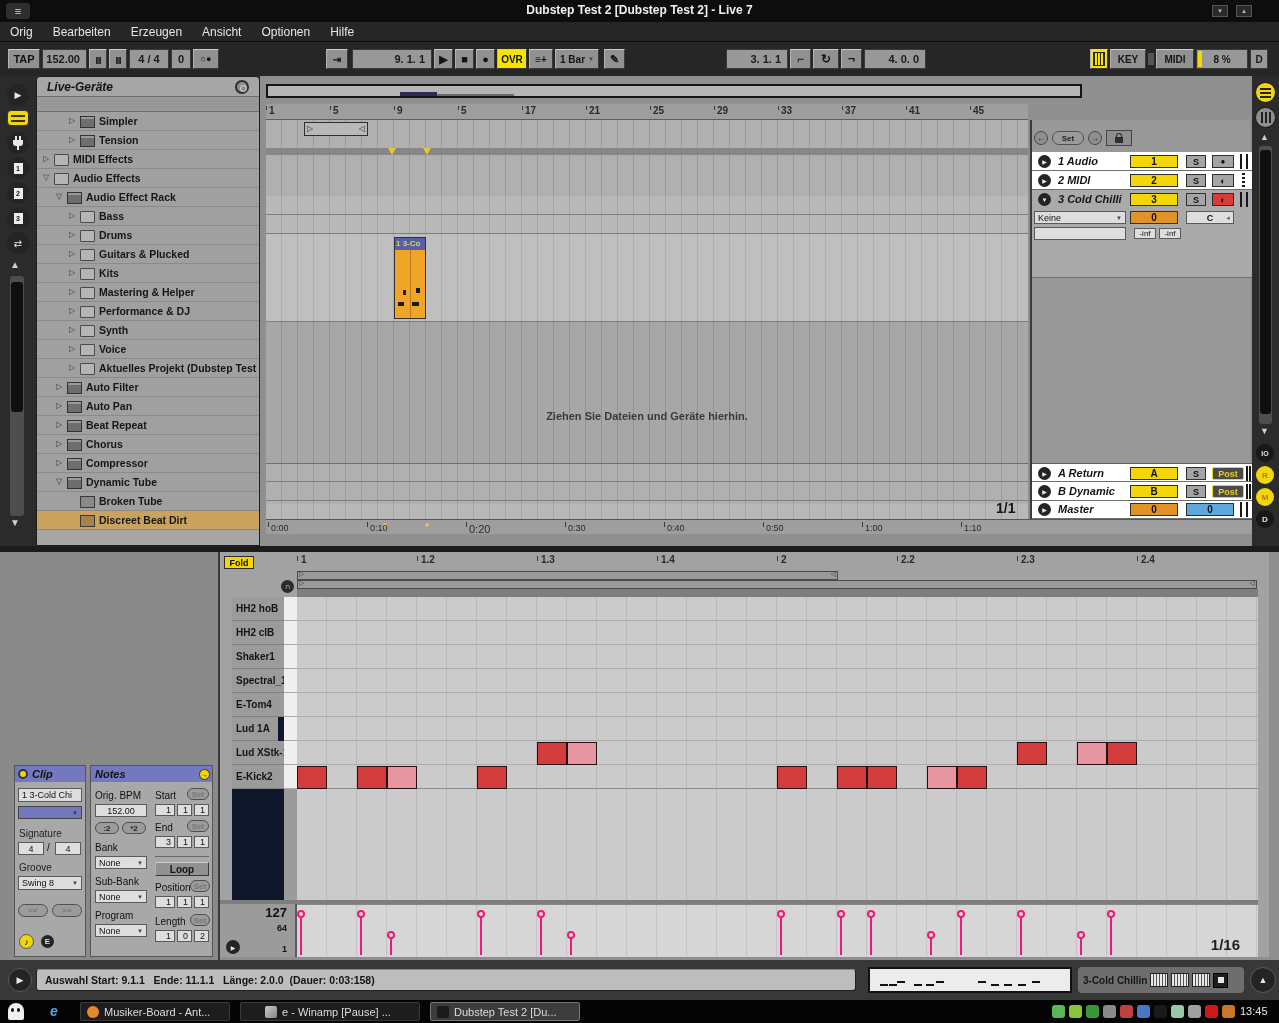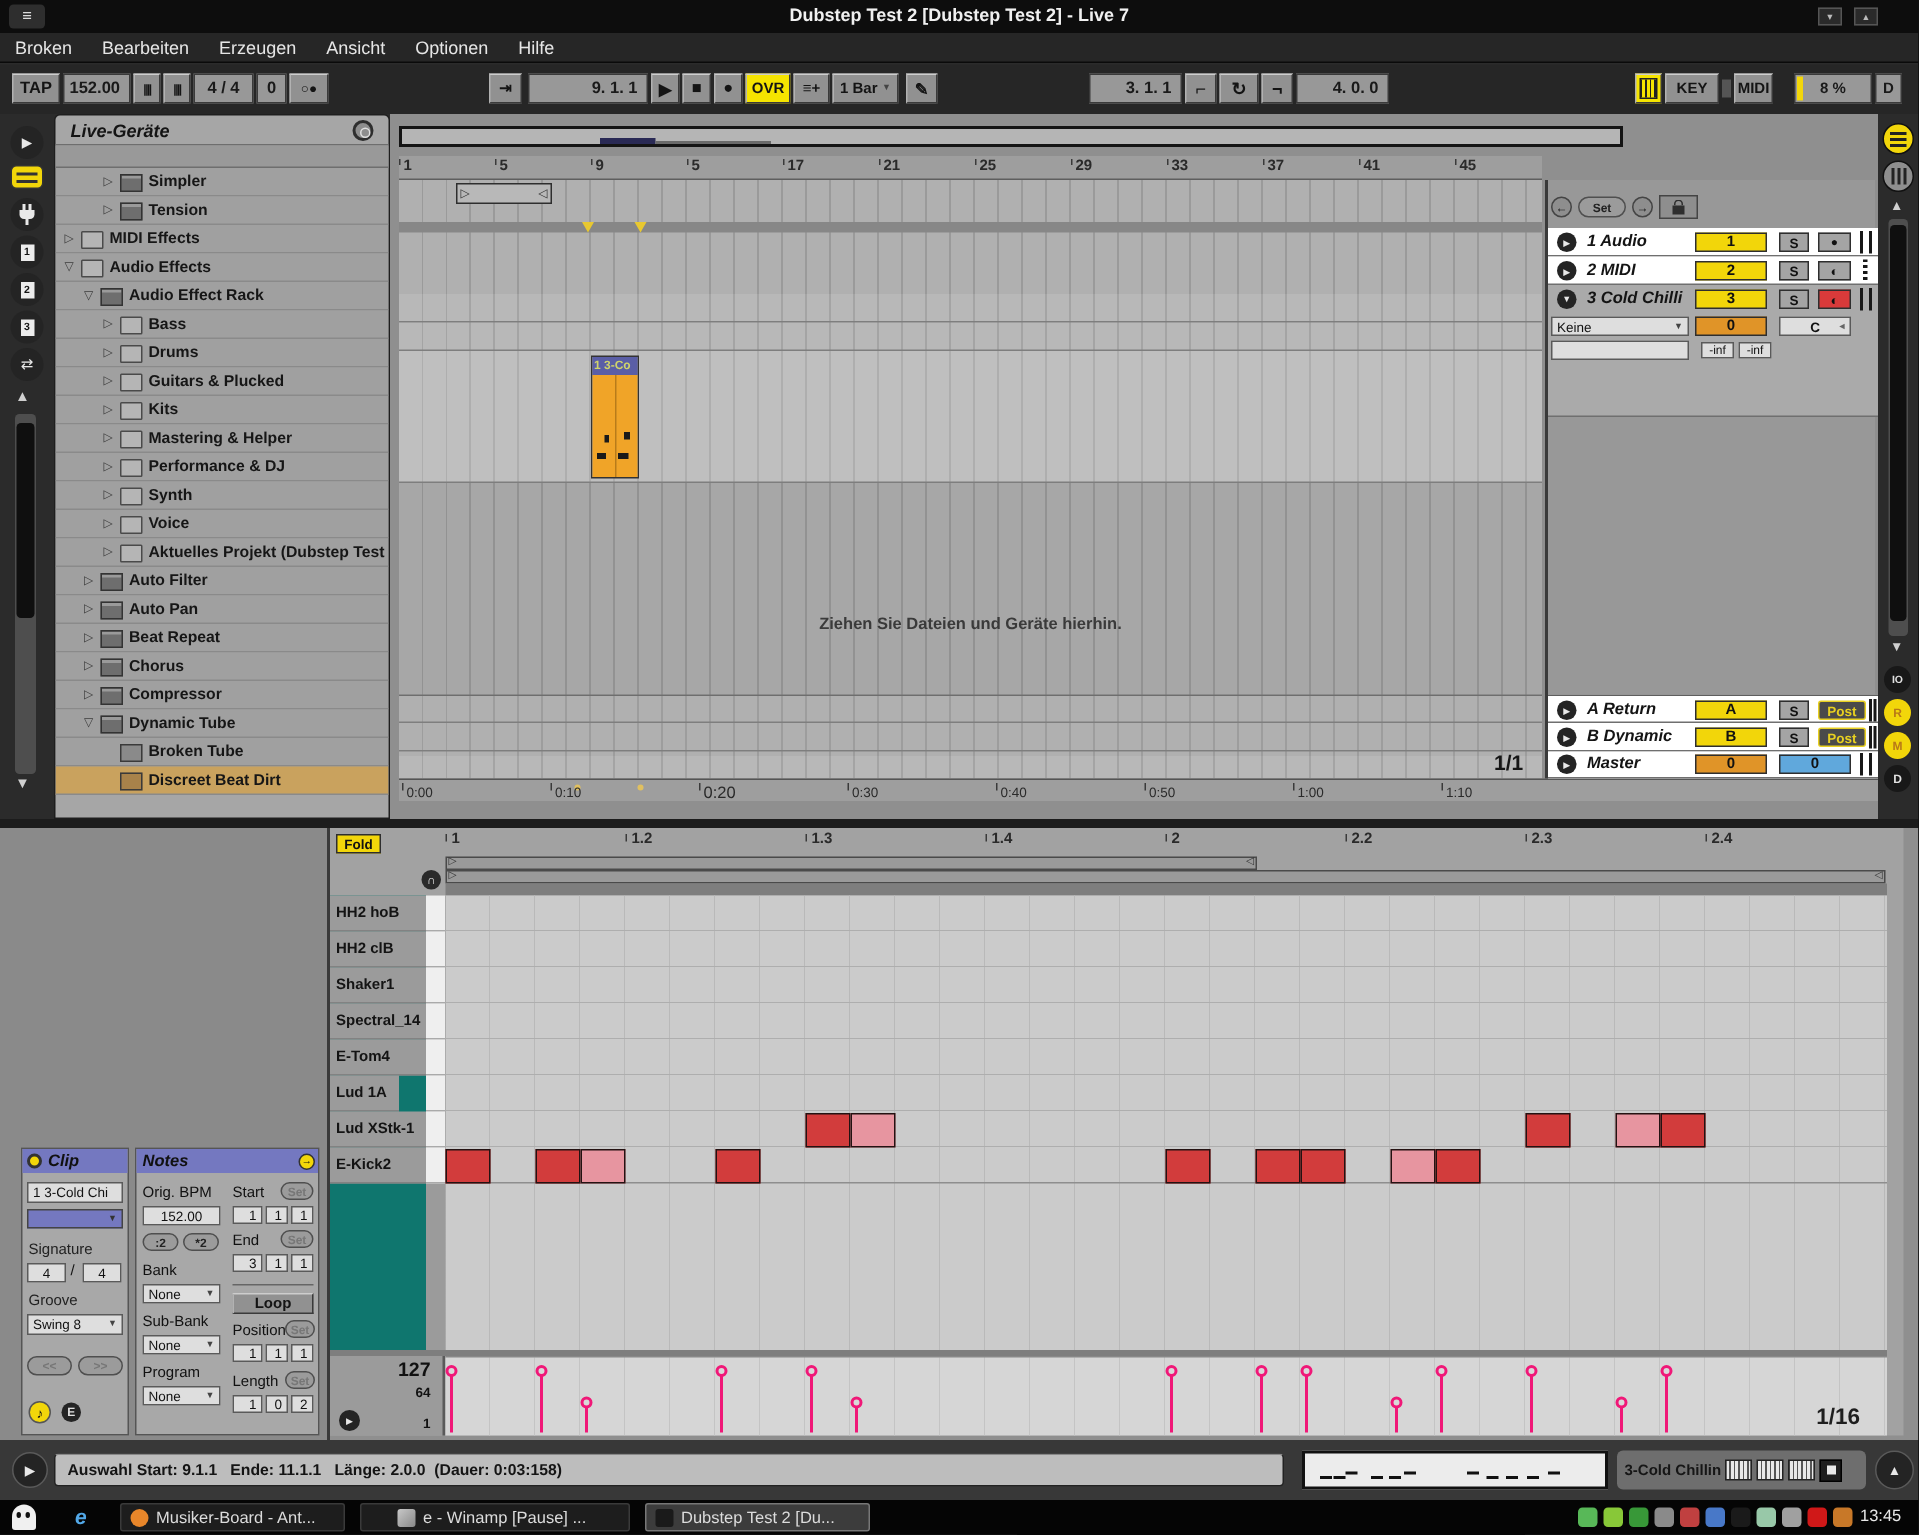--- a/index.html
+++ b/index.html
@@ -47,21 +47,21 @@
 <div id="screen" style="--yellow: #f2d60a; --ovr: #f5e400; --red: #d93a3a; --clip-orange: #f0a428; --clip-purple: #5a5ea6; --pink: #f01878; --orange: #e09428; --blue: #60a8dc; --panel-purple: #7478c0;">
 
   <div class="abs" style="left:0;top:0;width:1279px;height:22px;background:#0d0d0d;">
     <div class="abs flex" style="left:6px;top:3px;width:24px;height:16px;background:#2e2e2e;border-radius:3px;justify-content:center;color:#dcdcdc;font-size:11px;font-weight:bold;">≡</div>
     <div class="abs" style="left:0;right:0;top:3px;text-align:center;color:#f0f0f0;font-size:12px;font-weight:bold;">Dubstep Test 2  [Dubstep Test 2] - Live 7</div>
     <div class="abs flex" style="left:1212px;top:5px;width:16px;height:12px;background:#2a2a2a;border:1px solid #555;color:#bbb;font-size:7px;justify-content:center;">▾</div>
     <div class="abs flex" style="left:1236px;top:5px;width:16px;height:12px;background:#2a2a2a;border:1px solid #555;color:#bbb;font-size:7px;justify-content:center;">▴</div>
   </div>
 
   <div class="abs flex" id="menubar" style="left:0;top:22px;width:1279px;height:20px;background:#262626;border-bottom:1px solid #0a0a0a;">
-      <div class="menuitem">Broken</div>
+      <div class="menuitem">Orig</div>
       <div class="menuitem">Bearbeiten</div>
       <div class="menuitem">Erzeugen</div>
       <div class="menuitem">Ansicht</div>
       <div class="menuitem">Optionen</div>
       <div class="menuitem">Hilfe</div>
     </div>
 
   <div class="abs" style="left:0;top:43px;width:1279px;height:33px;background:#262626;">
     <div class="abs btn" style="left:8px;top:6px;width:32px;height:20px;">TAP</div>
     <div class="abs disp" style="left:42px;top:6px;width:45px;height:20px;">152.00</div>
@@ -88,21 +88,21 @@
     <div class="abs btn" style="left:790px;top:6px;width:21px;height:20px;font-size:12px;">⌐</div>
     <div class="abs btn" style="left:813px;top:6px;width:26px;height:20px;font-size:12px;">↻</div>
     <div class="abs btn" style="left:841px;top:6px;width:21px;height:20px;font-size:12px;">¬</div>
     <div class="abs disp" style="left:864px;top:6px;width:62px;height:20px;">4. 0. 0</div>
 
     <div class="abs btn" style="left:1090px;top:6px;width:18px;height:20px;background:var(--ovr,#f5e400);padding:2px;">
       <div style="width:12px;height:12px;background:repeating-linear-gradient(to right,#222 0 1px,#f5e400 1px 3px);border:1px solid #222;"></div>
     </div>
     <div class="abs btn" style="left:1110px;top:6px;width:36px;height:20px;font-size:10px;">KEY</div>
     <div class="abs" style="left:1148px;top:10px;width:6px;height:12px;background:#555;"></div>
-    <div class="abs btn" style="left:1156px;top:6px;width:26px;height:20px;font-size:10px;">MIDI</div>
+    <div class="abs btn" style="left:1156px;top:6px;width:38px;height:20px;font-size:10px;">MIDI</div>
     <div class="abs disp" style="left:1196px;top:6px;width:52px;height:20px;justify-content:center;font-size:10px;">
       <div class="abs" style="left:1px;top:1px;width:4px;height:16px;background:var(--yellow,#f2d60a);"></div>
       <span>8 %</span>
     </div>
     <div class="abs disp" style="left:1250px;top:6px;width:18px;height:20px;justify-content:center;font-size:10px;">D</div>
   </div>
 
   <div class="abs" style="left:0;top:76px;width:36px;height:470px;background:#2b2b2b;">
     <div class="abs playc" style="left:7px;top:8px;width:22px;height:22px;font-size:9px;">▶</div>
     <div class="abs" style="left:7px;top:34px;width:22px;height:16px;background:var(--yellow,#f2d60a);border-radius:4px;border:1px solid #333;">
@@ -562,21 +562,21 @@
         <span style="position:absolute;left:1px;top:-2px;font-size:7px;color:#333;">▷</span>
         <span style="position:absolute;right:1px;top:-2px;font-size:7px;color:#333;">◁</span>
       </div>
       <div class="abs" style="left:77px;top:28px;width:960px;height:9px;background:#9a9a9a;border:1px solid #4a4a4a;">
         <span style="position:absolute;left:1px;top:-2px;font-size:7px;color:#333;">▷</span>
         <span style="position:absolute;right:1px;top:-2px;font-size:7px;color:#333;">◁</span>
       </div>
       <div class="abs circ flex" style="left:61px;top:28px;width:13px;height:13px;background:#2a2a2a;color:#e8e8e8;font-size:8px;justify-content:center;">∩</div>
       <div class="abs" style="left:77px;top:37px;width:961px;height:8px;background:#7e7e7e;"></div>
 
-      <div class="abs" id="midi-row-labels" style="left:0;top:45px;width:64px;height:303px;background:#0f766e;">
+      <div class="abs" id="midi-row-labels" style="left:12px;top:45px;width:64px;height:303px;background:#0f172a;">
           <div class=" mlabel" style="position: absolute; left: 0px; top: 0px; width: 64px; height: 24px;">HH2 hoB</div>
           <div class=" mlabel" style="position: absolute; left: 0px; top: 24px; width: 64px; height: 24px;">HH2 clB</div>
           <div class=" mlabel" style="position: absolute; left: 0px; top: 48px; width: 64px; height: 24px;">Shaker1</div>
           <div class=" mlabel" style="position: absolute; left: 0px; top: 72px; width: 64px; height: 24px;">Spectral_14</div>
           <div class=" mlabel" style="position: absolute; left: 0px; top: 96px; width: 64px; height: 24px;">E-Tom4</div>
           <div class=" mlabel" style="position: absolute; left: 0px; top: 120px; width: 46px; height: 24px;">Lud 1A</div>
           <div class=" mlabel" style="position: absolute; left: 0px; top: 144px; width: 64px; height: 24px;">Lud XStk-1</div>
           <div class=" mlabel" style="position: absolute; left: 0px; top: 168px; width: 64px; height: 24px;">E-Kick2</div>
         </div>
       <div class="abs" id="midi-key-col" style="left:64px;top:45px;width:13px;height:303px;background:#9b9b9b;">

